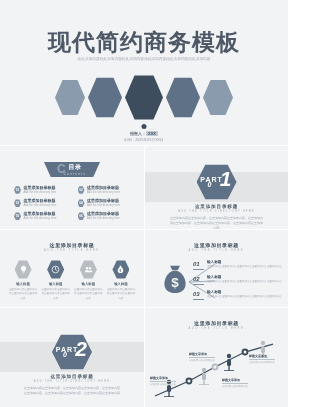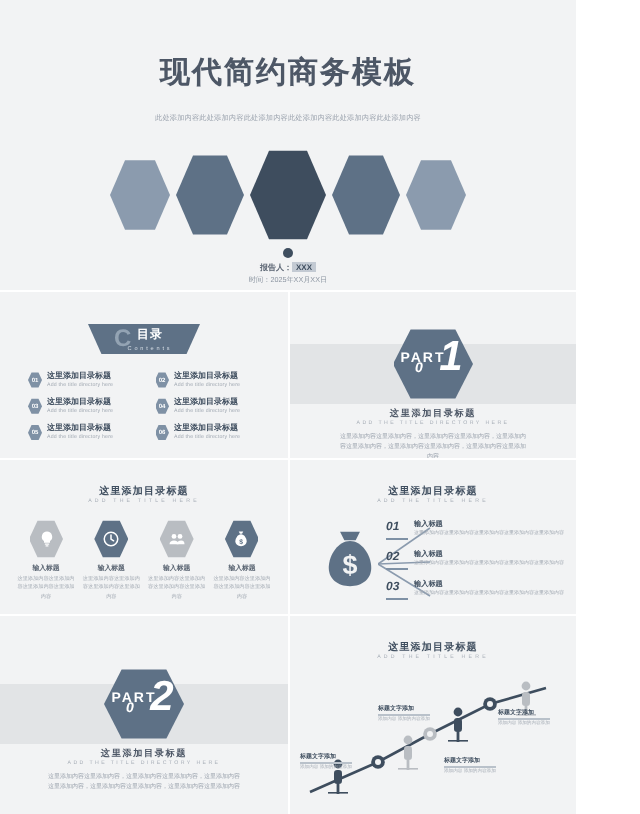--- a/index.html
+++ b/index.html
@@ -13,21 +13,21 @@
 
   
   .slide { position: relative; overflow: hidden; background: #f2f3f4; }
   .row { display: flex; width: 288px; }
 
   
   .s-cover { width: 288px; height: 145px; background: #f2f3f4; }
   .cover-title {
     position: absolute; top: 27px; left: 0; right: 0;
     text-align: center;
-    font-size: 15px; letter-spacing: 1px;
+    font-size: 23px; letter-spacing: 1px;
     color: #4d5766; font-weight: 700;
     font-family: Liberation Mono, monospace;
   }
   .cover-sub {
     position: absolute; top: 56px; left: 56px; right: 56px;
     text-align: center; font-size: 3.6px; line-height: 1.9;
     color: #9aa2ad; letter-spacing: .1px;
   }
   .hex-row {
     position: absolute; top: 74px; left: 0; right: 0;

